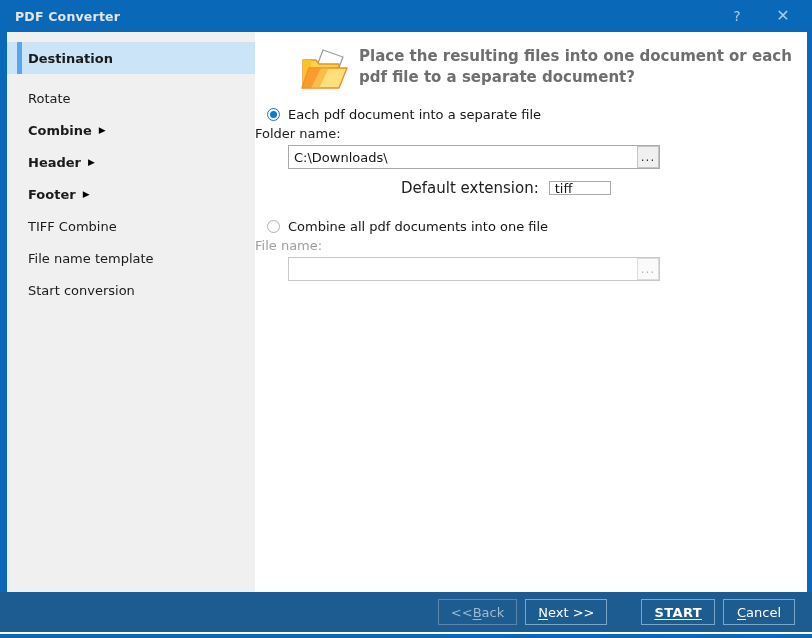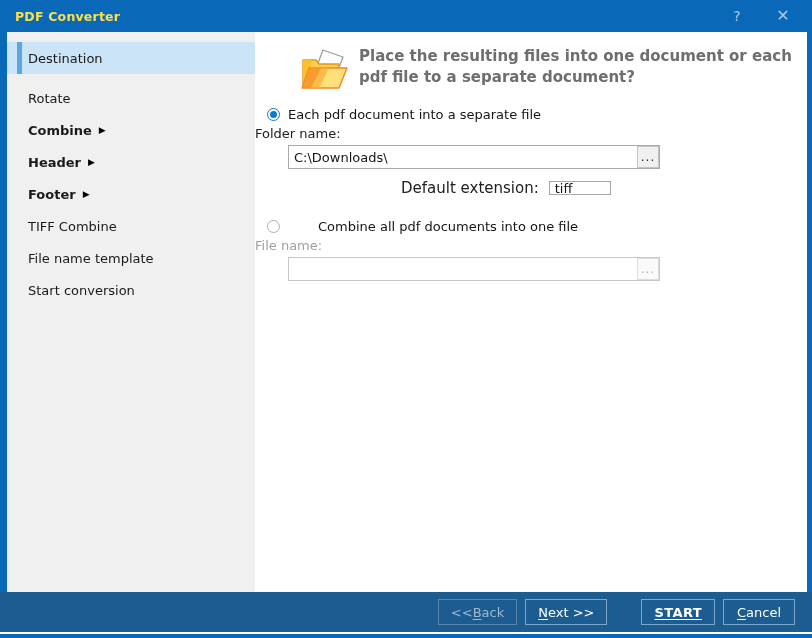--- a/index.html
+++ b/index.html
@@ -31,21 +31,21 @@
     width: 812px;
     height: 32px;
     background: #0a68b8;
     display: flex;
     align-items: center;
   }
   .titlebar-title {
     margin-left: 15px;
     font-size: 12.5px;
     font-weight: bold;
-    color: #fde047;
+    color: #e5e5e5;
     letter-spacing: 0.2px;
   }
   .titlebar-spacer { flex: 1 1 auto; }
   .win-btn {
     width: 46px;
     height: 32px;
     display: flex;
     align-items: center;
     justify-content: center;
     color: #a7cdea;
@@ -88,21 +88,21 @@
     content: "";
     position: absolute;
     left: 10px;
     top: 0;
     bottom: 0;
     width: 5px;
     background: #5ca6e8;
   }
   .nav-item .label { white-space: nowrap; }
   .nav-item.bold .label { font-weight: bold; }
-  .nav-item.selected .label { font-weight: normal; }
+  .nav-item.selected .label { font-weight: bold; }
   .nav-arrow {
     margin-left: 7px;
     font-size: 9px;
     line-height: 1;
     color: #000;
     position: relative;
     top: 0px;
   }
   .nav-gap { height: 8px; }
   
@@ -232,21 +232,21 @@
     height: 14px;
     box-sizing: border-box;
     border: 1px solid #a9a9a9;
     background: #ffffff;
     font-size: 13px;
     color: #151515;
     display: flex;
     align-items: center;
     padding-left: 5px;
   }
-  .group2 { margin-top: 22px; gap: 30px; }
+  .group2 { margin-top: 22px; }
   
   .footer {
     position: absolute;
     left: -7px;
     top: 592px;
     width: 812px;
     height: 40px;
     background: #1c5c91;
     display: flex;
     align-items: center;

